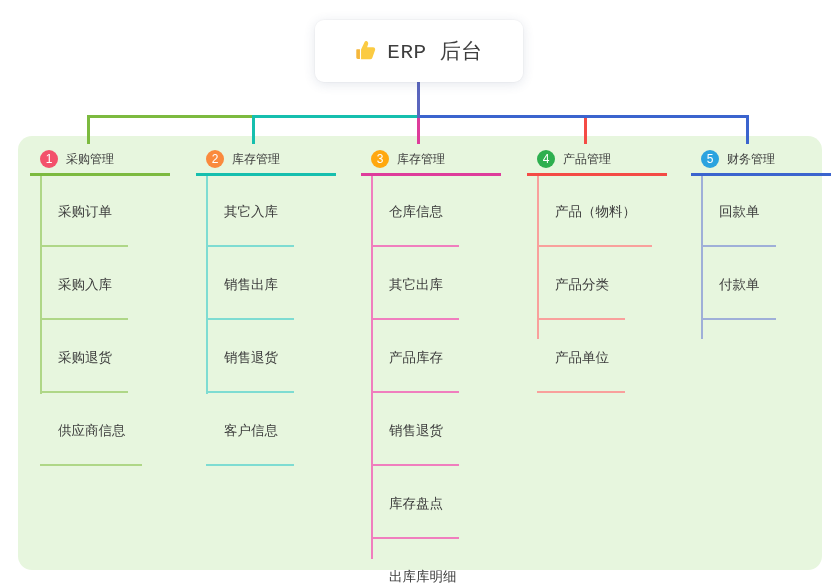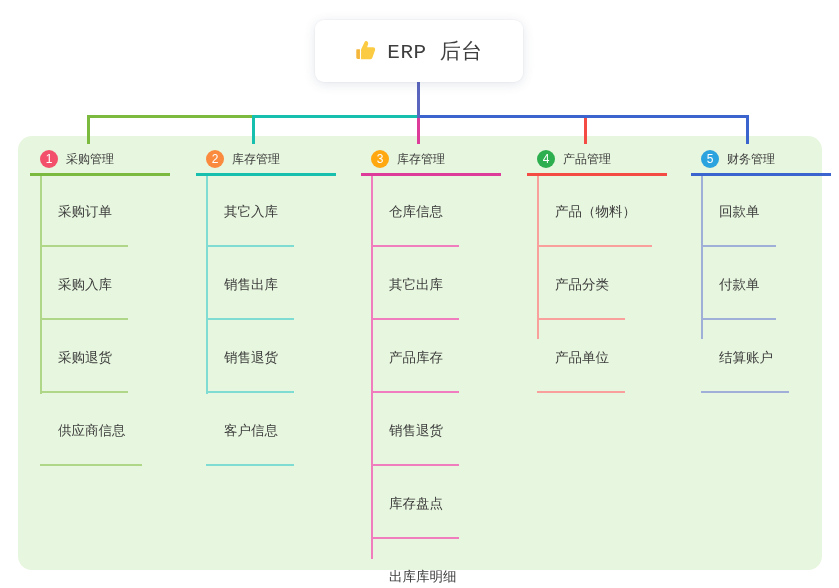--- a/index.html
+++ b/index.html
@@ -169,19 +169,16 @@
       <span class="branch-label">财务管理</span>
     </div>
     <div class="rail" style="height: 163px;"></div>
     <div class="children">
         <div class="child">
     <span class="child-label">回款单</span>
   </div>
         <div class="child">
     <span class="child-label">付款单</span>
   </div>
-        <div class="child">
-    <span class="child-label">结算账户</span>
-  </div>
       </div>
   </div>
 
 </div>
 
 </body></html>

